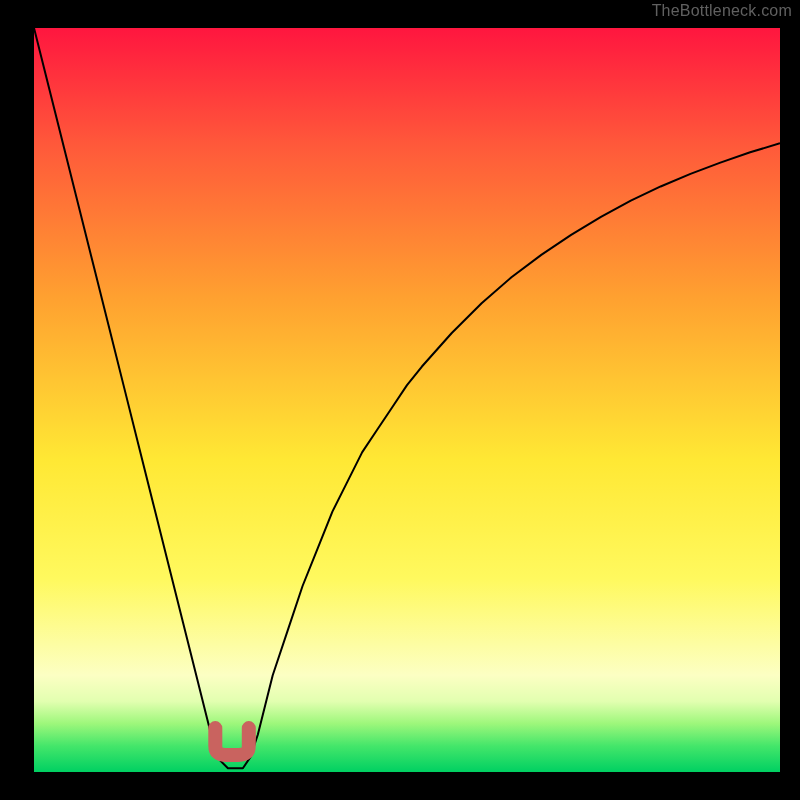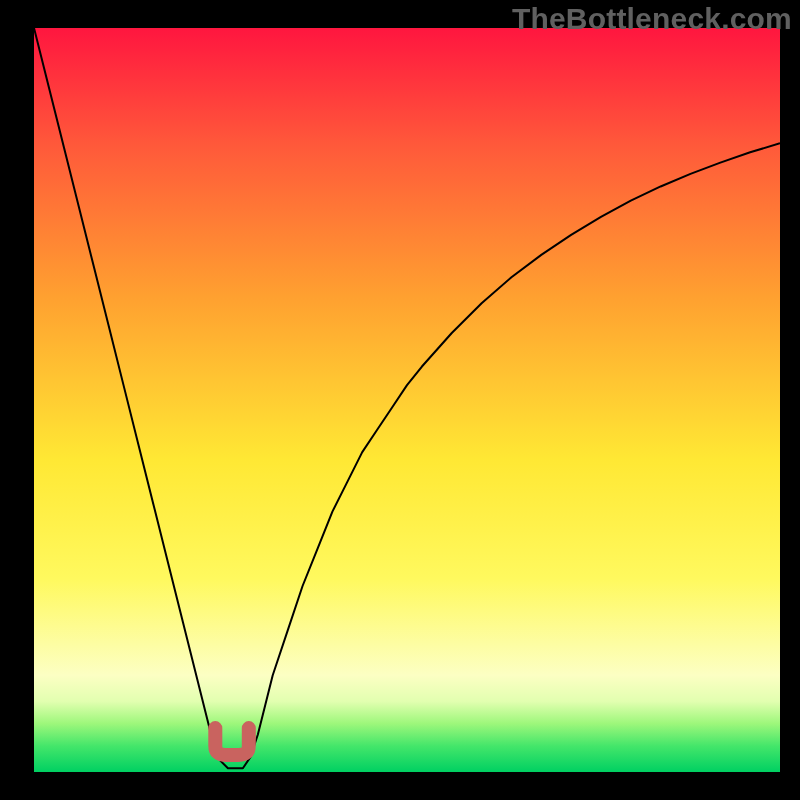--- a/index.html
+++ b/index.html
@@ -19,22 +19,22 @@
   }
   .plot {
     position: absolute;
     box-sizing: border-box;
   }
   .watermark {
     position: absolute;
     top: 2px;
     right: 8px;
     color: #606060;
-    font-size: 30px;
-    font-weight: 700;
+    font-size: 16px;
+    font-weight: 400;
     letter-spacing: 0.2px;
     z-index: 5;
   }
   svg { display: block; }
 </style>
 </head>
 <body>
 
 <div class="frame">
   <div class="watermark">TheBottleneck.com</div>

